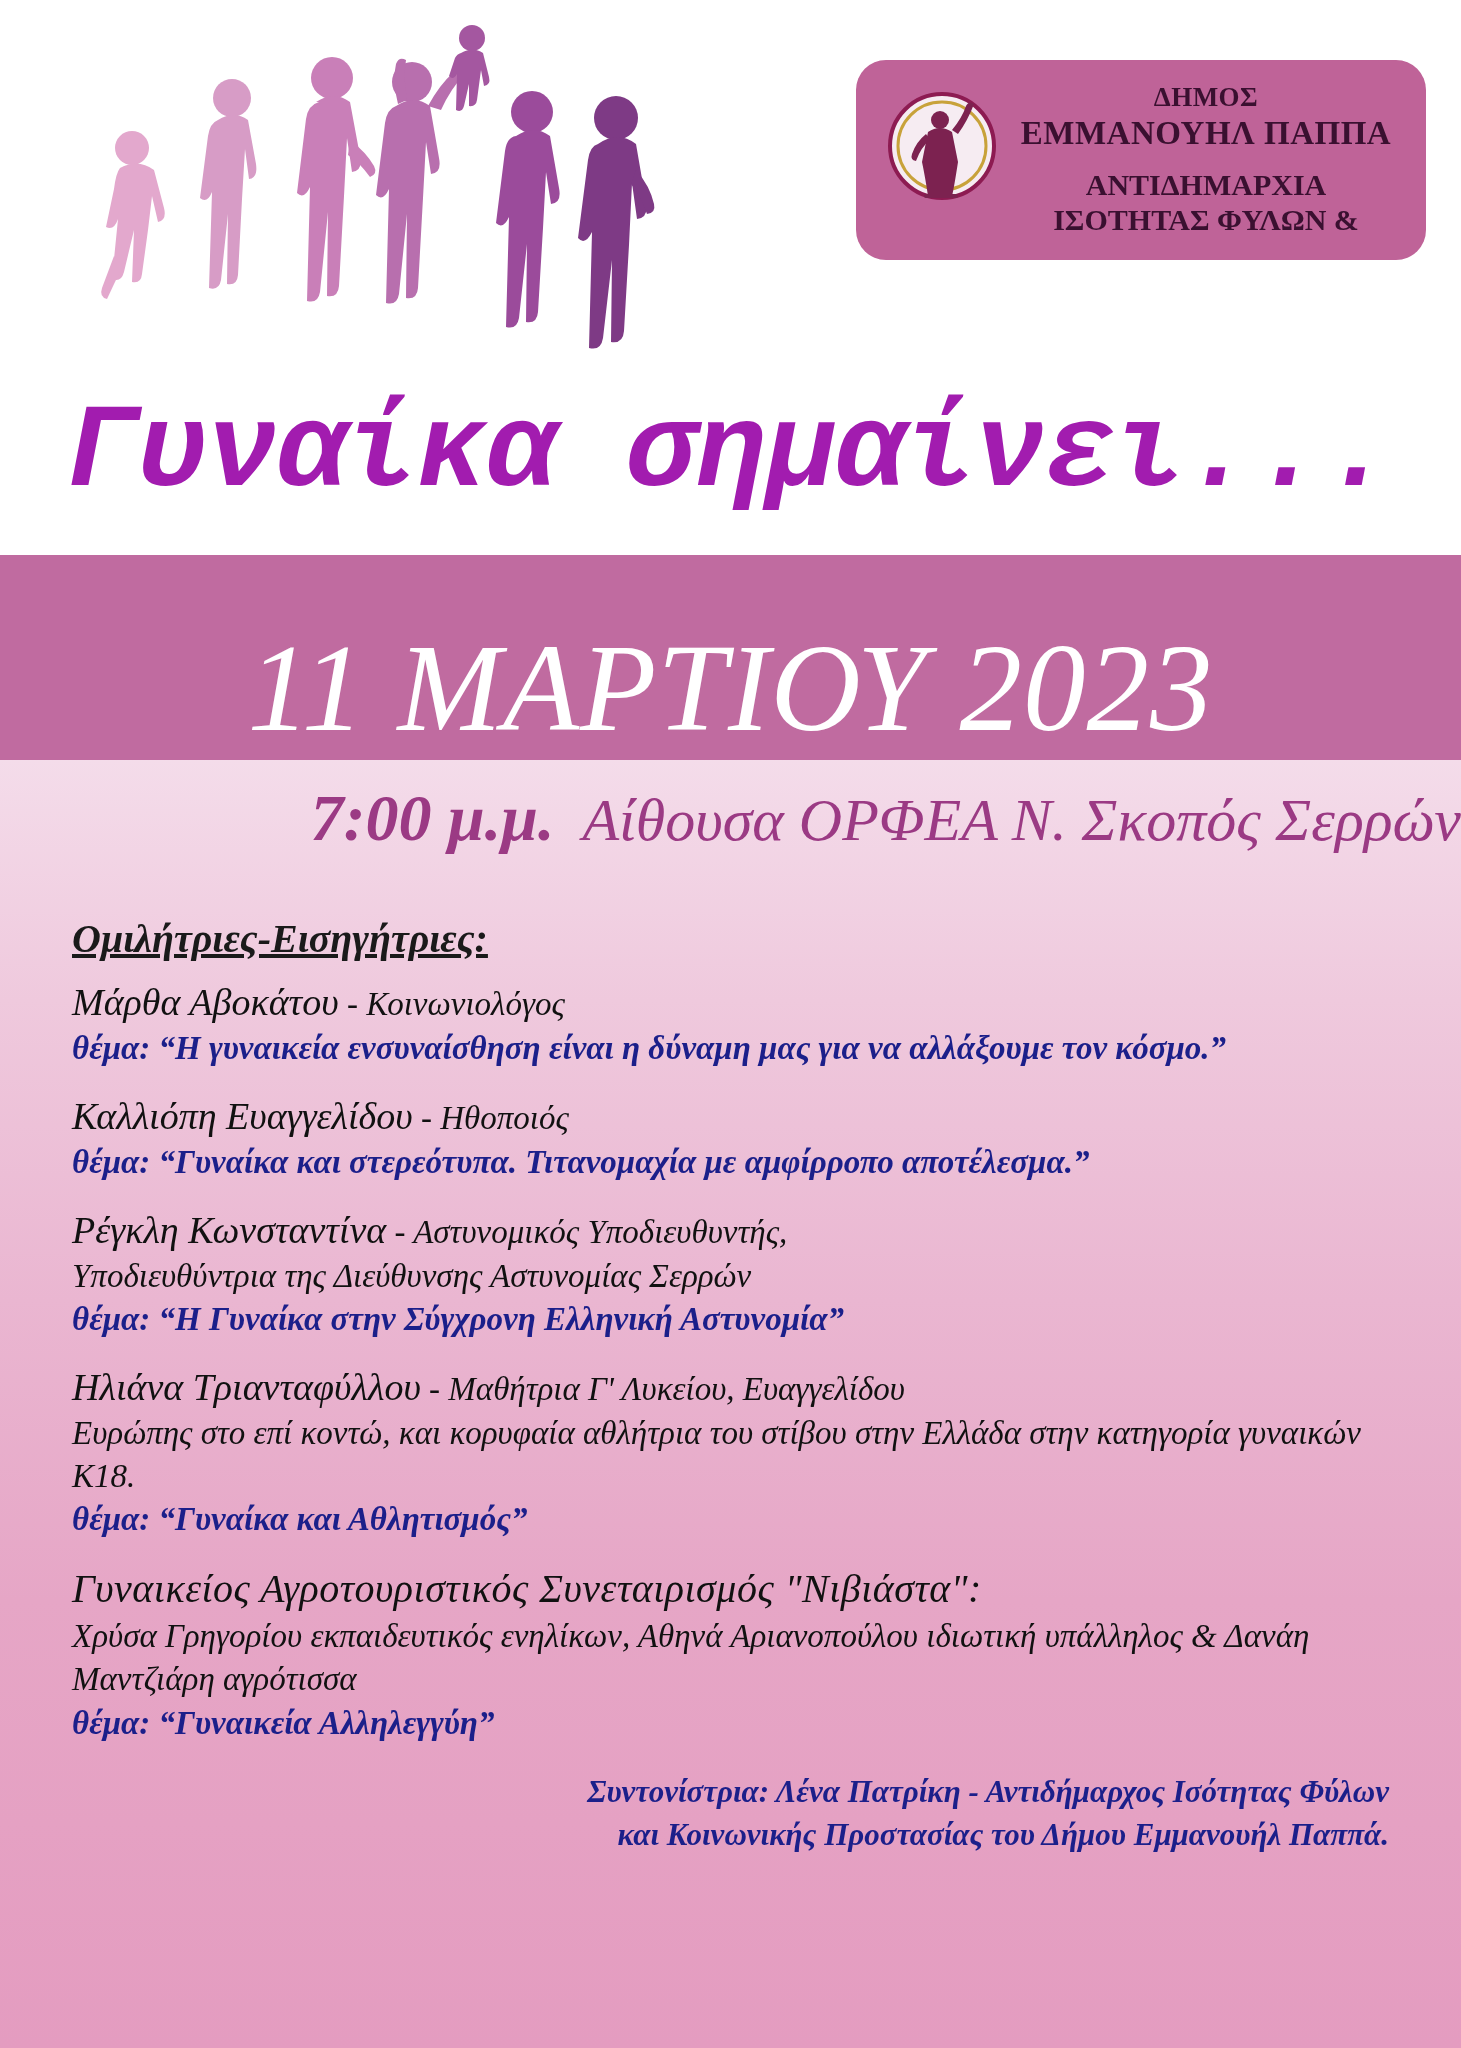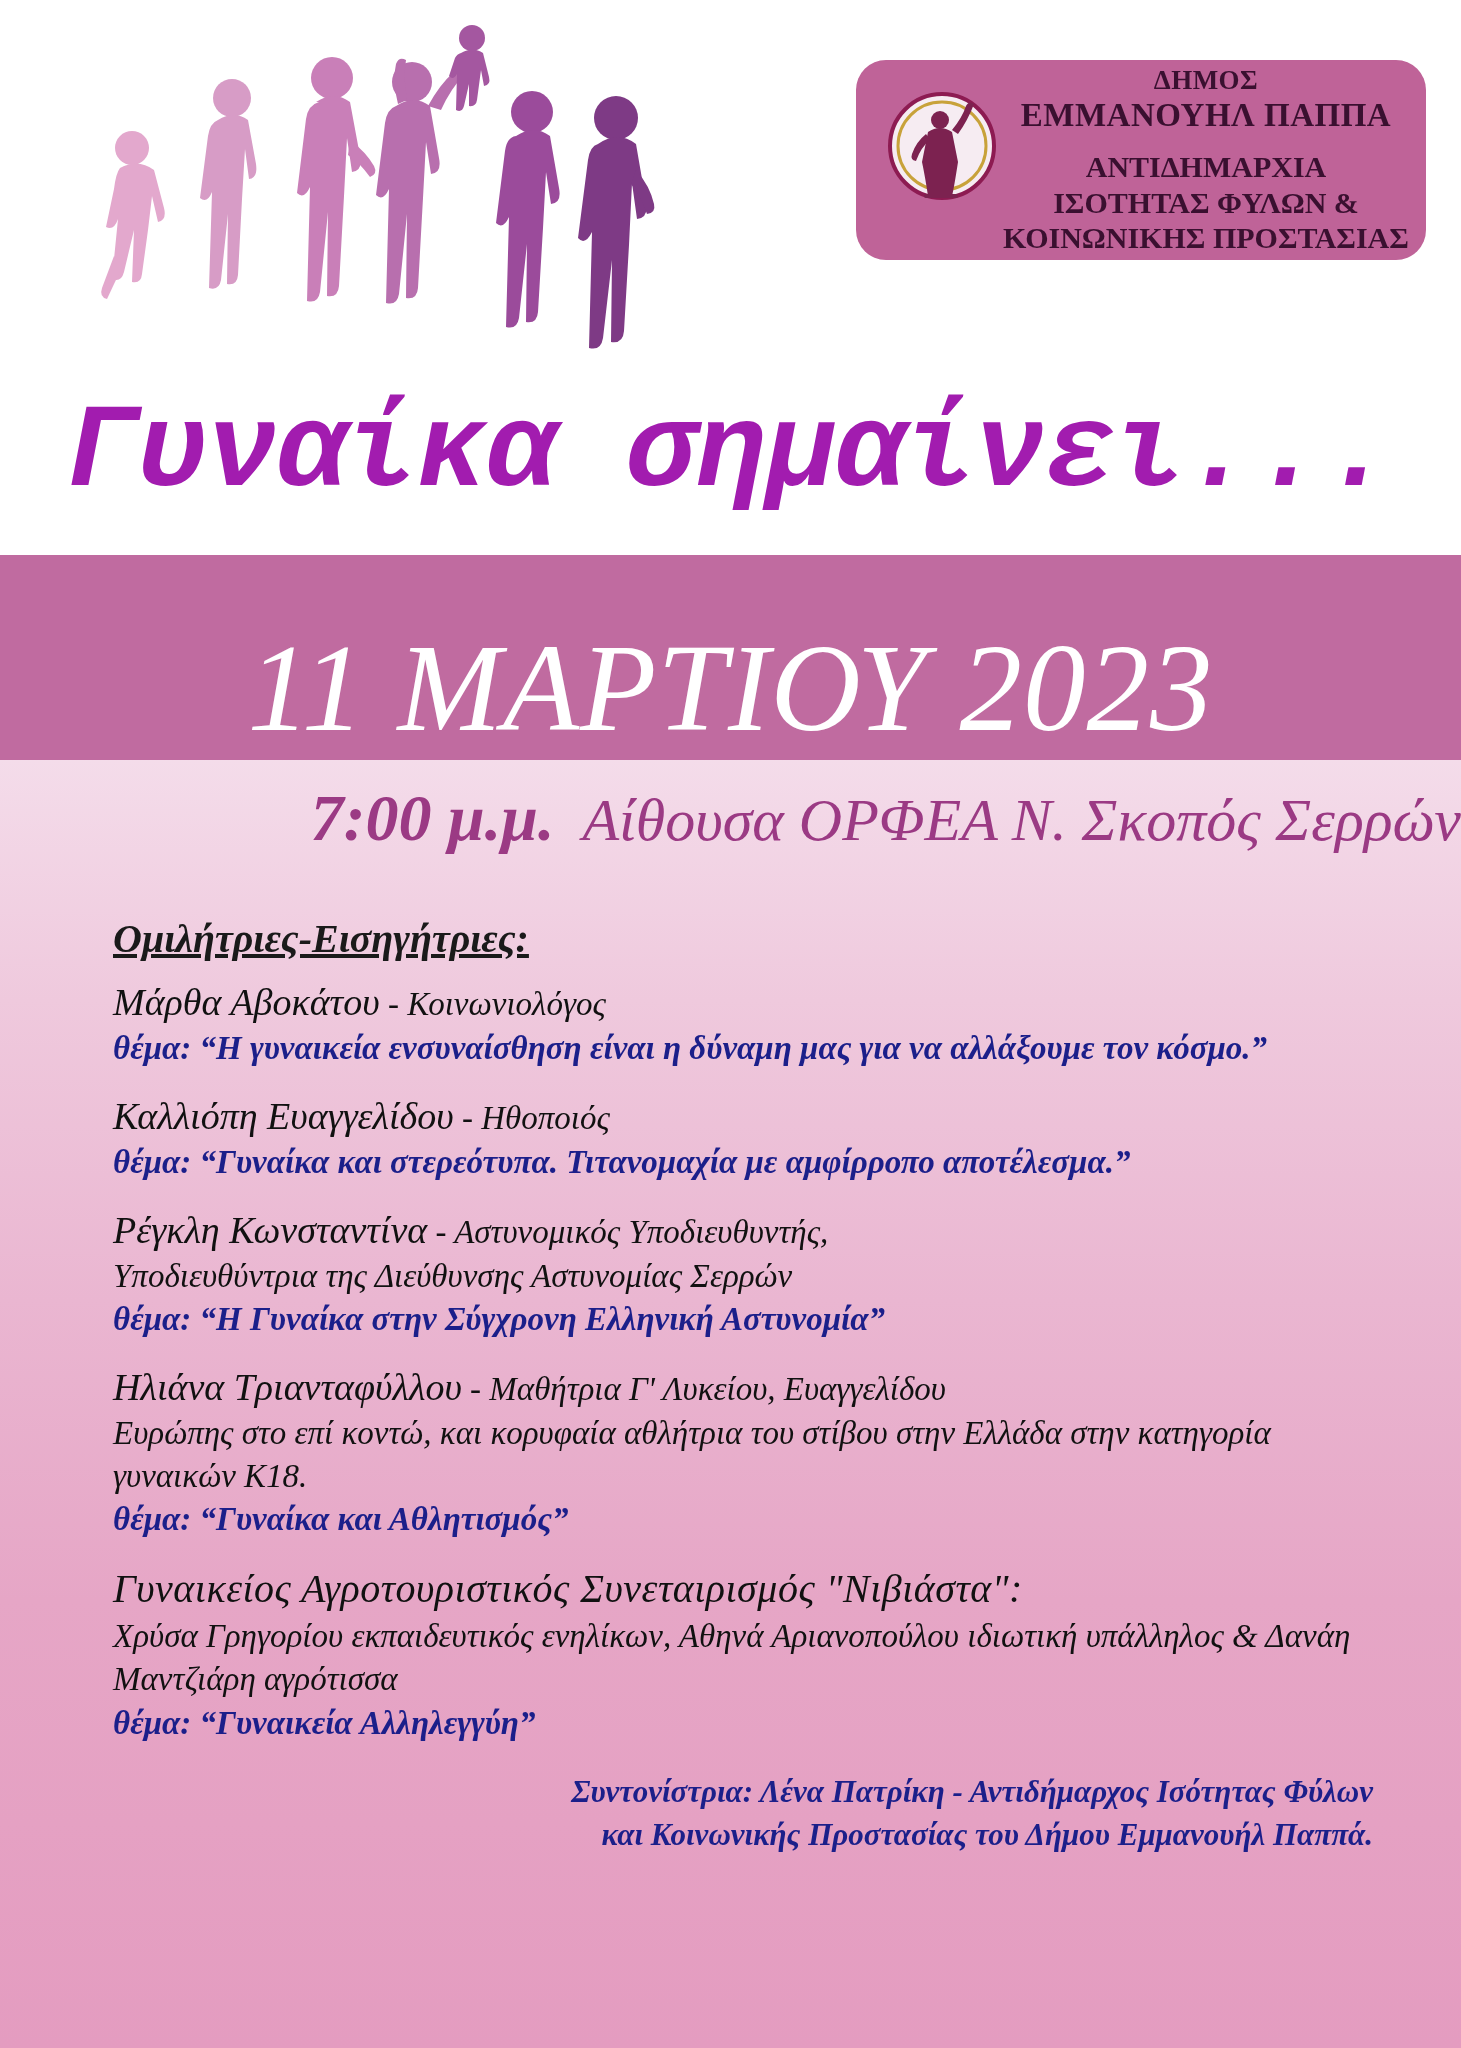--- a/index.html
+++ b/index.html
@@ -140,22 +140,21 @@
     font-size: 60px;
     color: #9b3a84;
     margin-left: 24px;
   }
 
   
   .content {
     position: absolute;
     top: 915px;
     left: 72px;
-    right: 68px;
-    margin-left: 41px;
+    right: 52px;
   }
   .section-heading {
     font-family: "Liberation Serif", serif;
     font-style: italic;
     font-weight: bold;
     font-size: 40px;
     color: #1a1a1a;
     text-decoration: underline;
     margin-bottom: 16px;
   }
@@ -274,21 +273,20 @@
             <path d="M44 48 q-10 8 -14 20 q-2 6 4 7 q5 -14 14 -21z"></path>
             <rect x="42" y="108" width="34" height="4" rx="2"></rect>
           </g>
         </svg>
       </div>
       <div class="logo-text">
         <div class="l1">ΔΗΜΟΣ</div>
         <div class="l2">ΕΜΜΑΝΟΥΗΛ ΠΑΠΠΑ</div>
         <div class="l3">ΑΝΤΙΔΗΜΑΡΧΙΑ</div>
         <div class="l4">ΙΣΟΤΗΤΑΣ ΦΥΛΩΝ &amp;</div>
-        <div class="l5">ΚΟΙΝΩΝΙΚΗΣ ΠΡΟΣΤΑΣΙΑΣ</div>
       </div>
     </div>
   </div>
 
   <div class="title-row">
     <div class="main-title">Γυναίκα σημαίνει...</div>
   </div>
 
   <div class="date-band">
     <div class="date-text">11 ΜΑΡΤΙΟΥ 2023</div>

